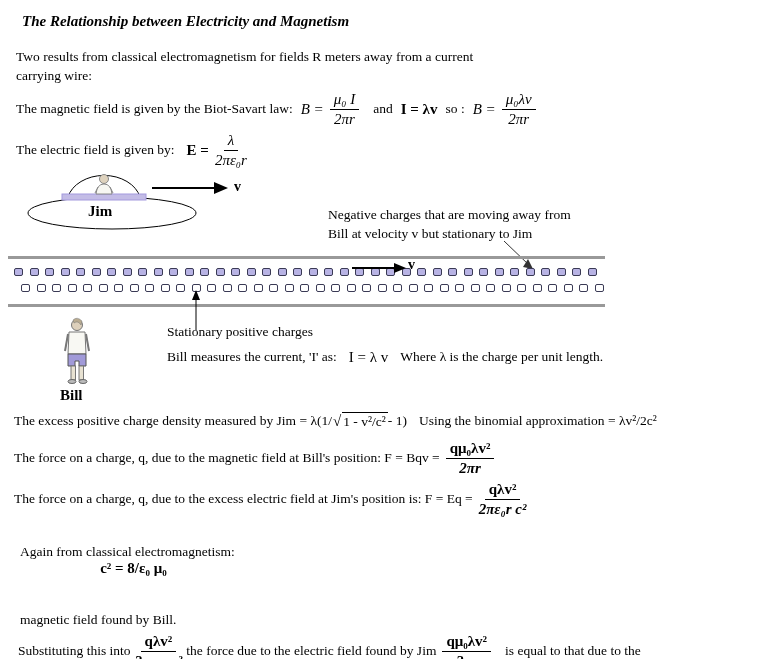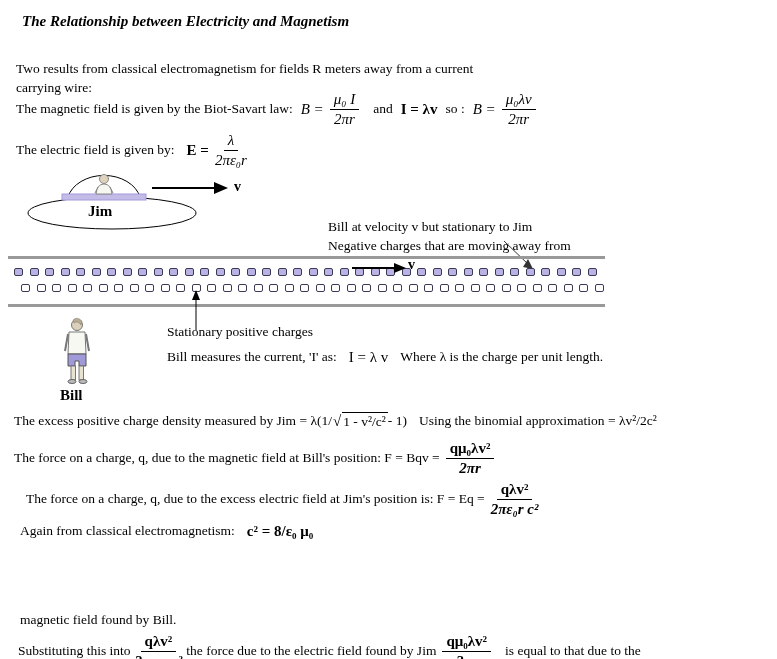--- a/index.html
+++ b/index.html
@@ -14,21 +14,21 @@
   .frac{display:inline-flex;flex-direction:column;align-items:center;line-height:1.1;
         font-size:15px;margin:0 6px;}
   .frac .num{padding:0 4px 1px 4px;border-bottom:1px solid #000;}
   .frac .den{padding-top:1px;font-style:italic;}
   .bigfrac{font-weight:bold;}
   .sqrt-bar{border-top:1px solid #000;padding:1px 2px 0 1px;}
   .gap8{margin-left:8px;} .gap12{margin-left:12px;}
   .wire-line{position:absolute;left:0;width:597px;height:3px;background:#999;}
   .charge-row{position:absolute;display:flex;gap:6.5px;}
   .charge{width:7px;height:6px;border:1px solid #3a3a55;border-radius:2px;box-sizing:content-box;}
-  .note{line-height:19px;margin-top:12px;}
+  .note{line-height:19px;}
   .vlabel{font-weight:bold;font-size:14px;}
   svg{display:block;}
 </style>
 </head>
 <body>
 
 <div id="page">
 
   <div class="abs title" style="left:22px;top:13px;font-style:italic;">The Relationship between Electricity and Magnetism</div>
 
@@ -75,22 +75,22 @@
     </g>
     <g>
       <line x1="144" y1="20" x2="206" y2="20" stroke="#000" stroke-width="2"></line>
       <polygon points="206,14 220,20 206,26" fill="#000"></polygon>
     </g>
   </svg>
   <div class="abs b" style="left:88px;top:203px;font-size:15px;">Jim</div>
   <div class="abs vlabel" style="left:234px;top:179px;">v</div>
 
   <div class="abs note" style="left:328px;top:205px;">
+    <div>Negative charges that are moving away from</div>
     <div>Bill at velocity v but stationary to Jim</div>
-    <div>Negative charges that are moving away from</div>
   </div>
 
   <svg class="abs" style="left:498px;top:239px;" width="44" height="36" viewBox="0 0 44 36">
     <line x1="6" y1="2" x2="31" y2="26" stroke="#333" stroke-width="1"></line>
     <polygon points="35,30 25,28 30,20" fill="#333"></polygon>
   </svg>
 
   <div class="abs" style="left:8px;top:256px;width:597px;height:74px;">
     <div class="wire-line" style="top: 0px; background: rgb(153, 153, 153);"></div>
     <div class="wire-line" style="top: 48px; background: rgb(153, 153, 153);"></div>
@@ -217,29 +217,29 @@
   </div>
 
   <div class="row" style="left:14px;top:437px;height:42px;">
     <span>The force on a charge, q, due to the magnetic field at Bill's position: F  = Bqv  =</span>
     <span class="frac bigfrac">
       <span class="num">qμ₀λv²</span>
       <span class="den">2πr</span>
     </span>
   </div>
 
-  <div class="row" style="left:14px;top:477px;height:44px;margin-left:12px;">
+  <div class="row" style="left:14px;top:477px;height:44px;">
     <span>The force on a charge, q, due to the excess electric field at Jim's position is:  F = Eq  =</span>
     <span class="frac bigfrac">
       <span class="num">qλv²</span>
       <span class="den">2πε₀r c²</span>
     </span>
   </div>
 
-  <div class="row" style="left:20px;top:516px;height:30px;">
+  <div class="row" style="left:20px;top:544px;height:30px;flex-direction:column;">
     <span>Again from classical electromagnetism:</span>
     <span class="math b gap12">c² = 8/ε₀ μ₀</span>
   </div>
 
   <div class="row" style="left:18px;top:586px;height:48px;margin-top:41px;">
     <span>Substituting this into</span>
     <span class="frac bigfrac" style="margin:0 4px;">
       <span class="num">qλv²</span>
       <span class="den">2πε₀r c²</span>
     </span>

